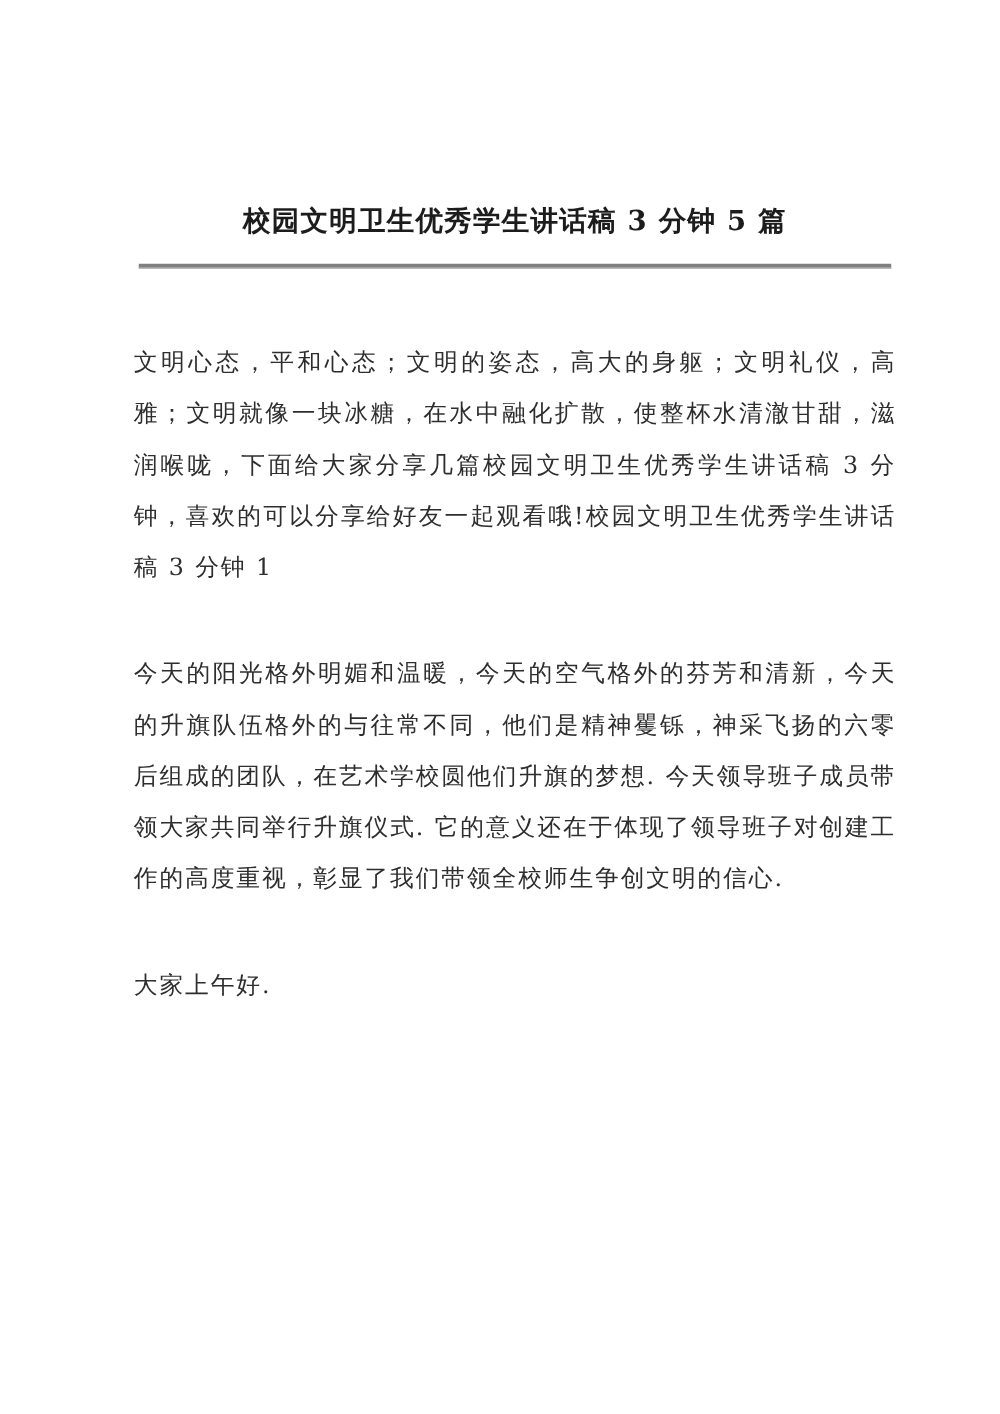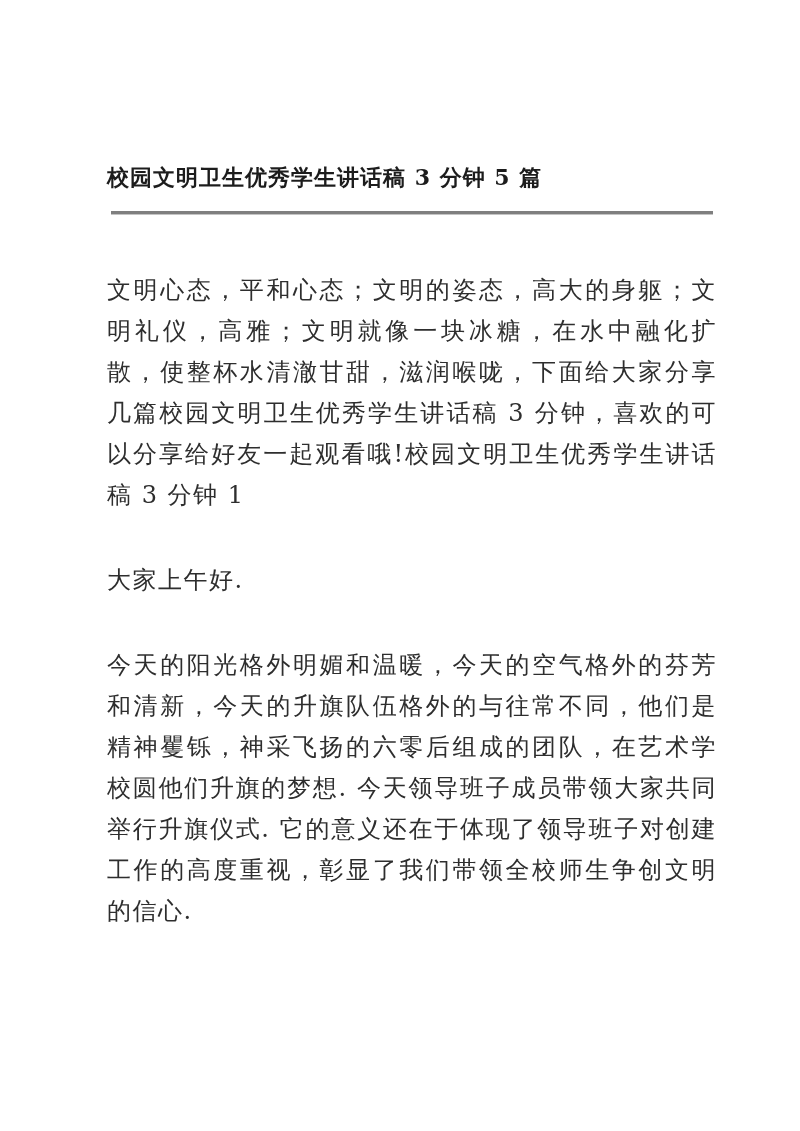--- a/index.html
+++ b/index.html
@@ -19,35 +19,36 @@
     position: absolute;
     left: 107px;
     top: 0;
     width: 610px;
   }
   .doc-title {
     margin: 162px 0 0 0;
     font-size: 22px;
     line-height: 30px;
     font-weight: bold;
+    text-align: center;
     color: #1c1c1c;
     letter-spacing: 1px;
   }
   .title-divider {
     margin: 19px 4px 0 4px;
     height: 3px;
     background: #7f7f7f;
     border-bottom: 1px solid #c4c4c4;
   }
   .doc-body {
     margin-top: 55px;
   }
   .doc-body p {
     margin: 0 0 44px 0;
-    font-size: 24px;
+    font-size: 19px;
     line-height: 41px;
     color: #2e2e2e;
     text-align: justify;
     letter-spacing: 1.5px;
     word-break: break-all;
   }
   .doc-body p:last-child {
     margin-bottom: 0;
   }
 </style>
@@ -56,18 +57,18 @@
 
 <div class="page">
   <div class="content">
     <h1 class="doc-title">校园文明卫生优秀学生讲话稿 3 分钟 5 篇</h1>
     <div class="title-divider"></div>
     <div class="doc-body">
 
         <p>文明心态，平和心态；文明的姿态，高大的身躯；文明礼仪，高雅；文明就像一块冰糖，在水中融化扩散，使整杯水清澈甘甜，滋润喉咙，下面给大家分享几篇校园文明卫生优秀学生讲话稿 3 分钟，喜欢的可以分享给好友一起观看哦!校园文明卫生优秀学生讲话稿 3 分钟 1</p>
 
 
+        <p>今天的阳光格外明媚和温暖，今天的空气格外的芬芳和清新，今天的升旗队伍格外的与往常不同，他们是精神矍铄，神采飞扬的六零后组成的团队，在艺术学校圆他们升旗的梦想. 今天领导班子成员带领大家共同举行升旗仪式. 它的意义还在于体现了领导班子对创建工作的高度重视，彰显了我们带领全校师生争创文明的信心.</p>
+
         <p>大家上午好.</p>
-
-        <p>今天的阳光格外明媚和温暖，今天的空气格外的芬芳和清新，今天的升旗队伍格外的与往常不同，他们是精神矍铄，神采飞扬的六零后组成的团队，在艺术学校圆他们升旗的梦想. 今天领导班子成员带领大家共同举行升旗仪式. 它的意义还在于体现了领导班子对创建工作的高度重视，彰显了我们带领全校师生争创文明的信心.</p>
       </div>
   </div>
 </div>
 
 </body></html>

